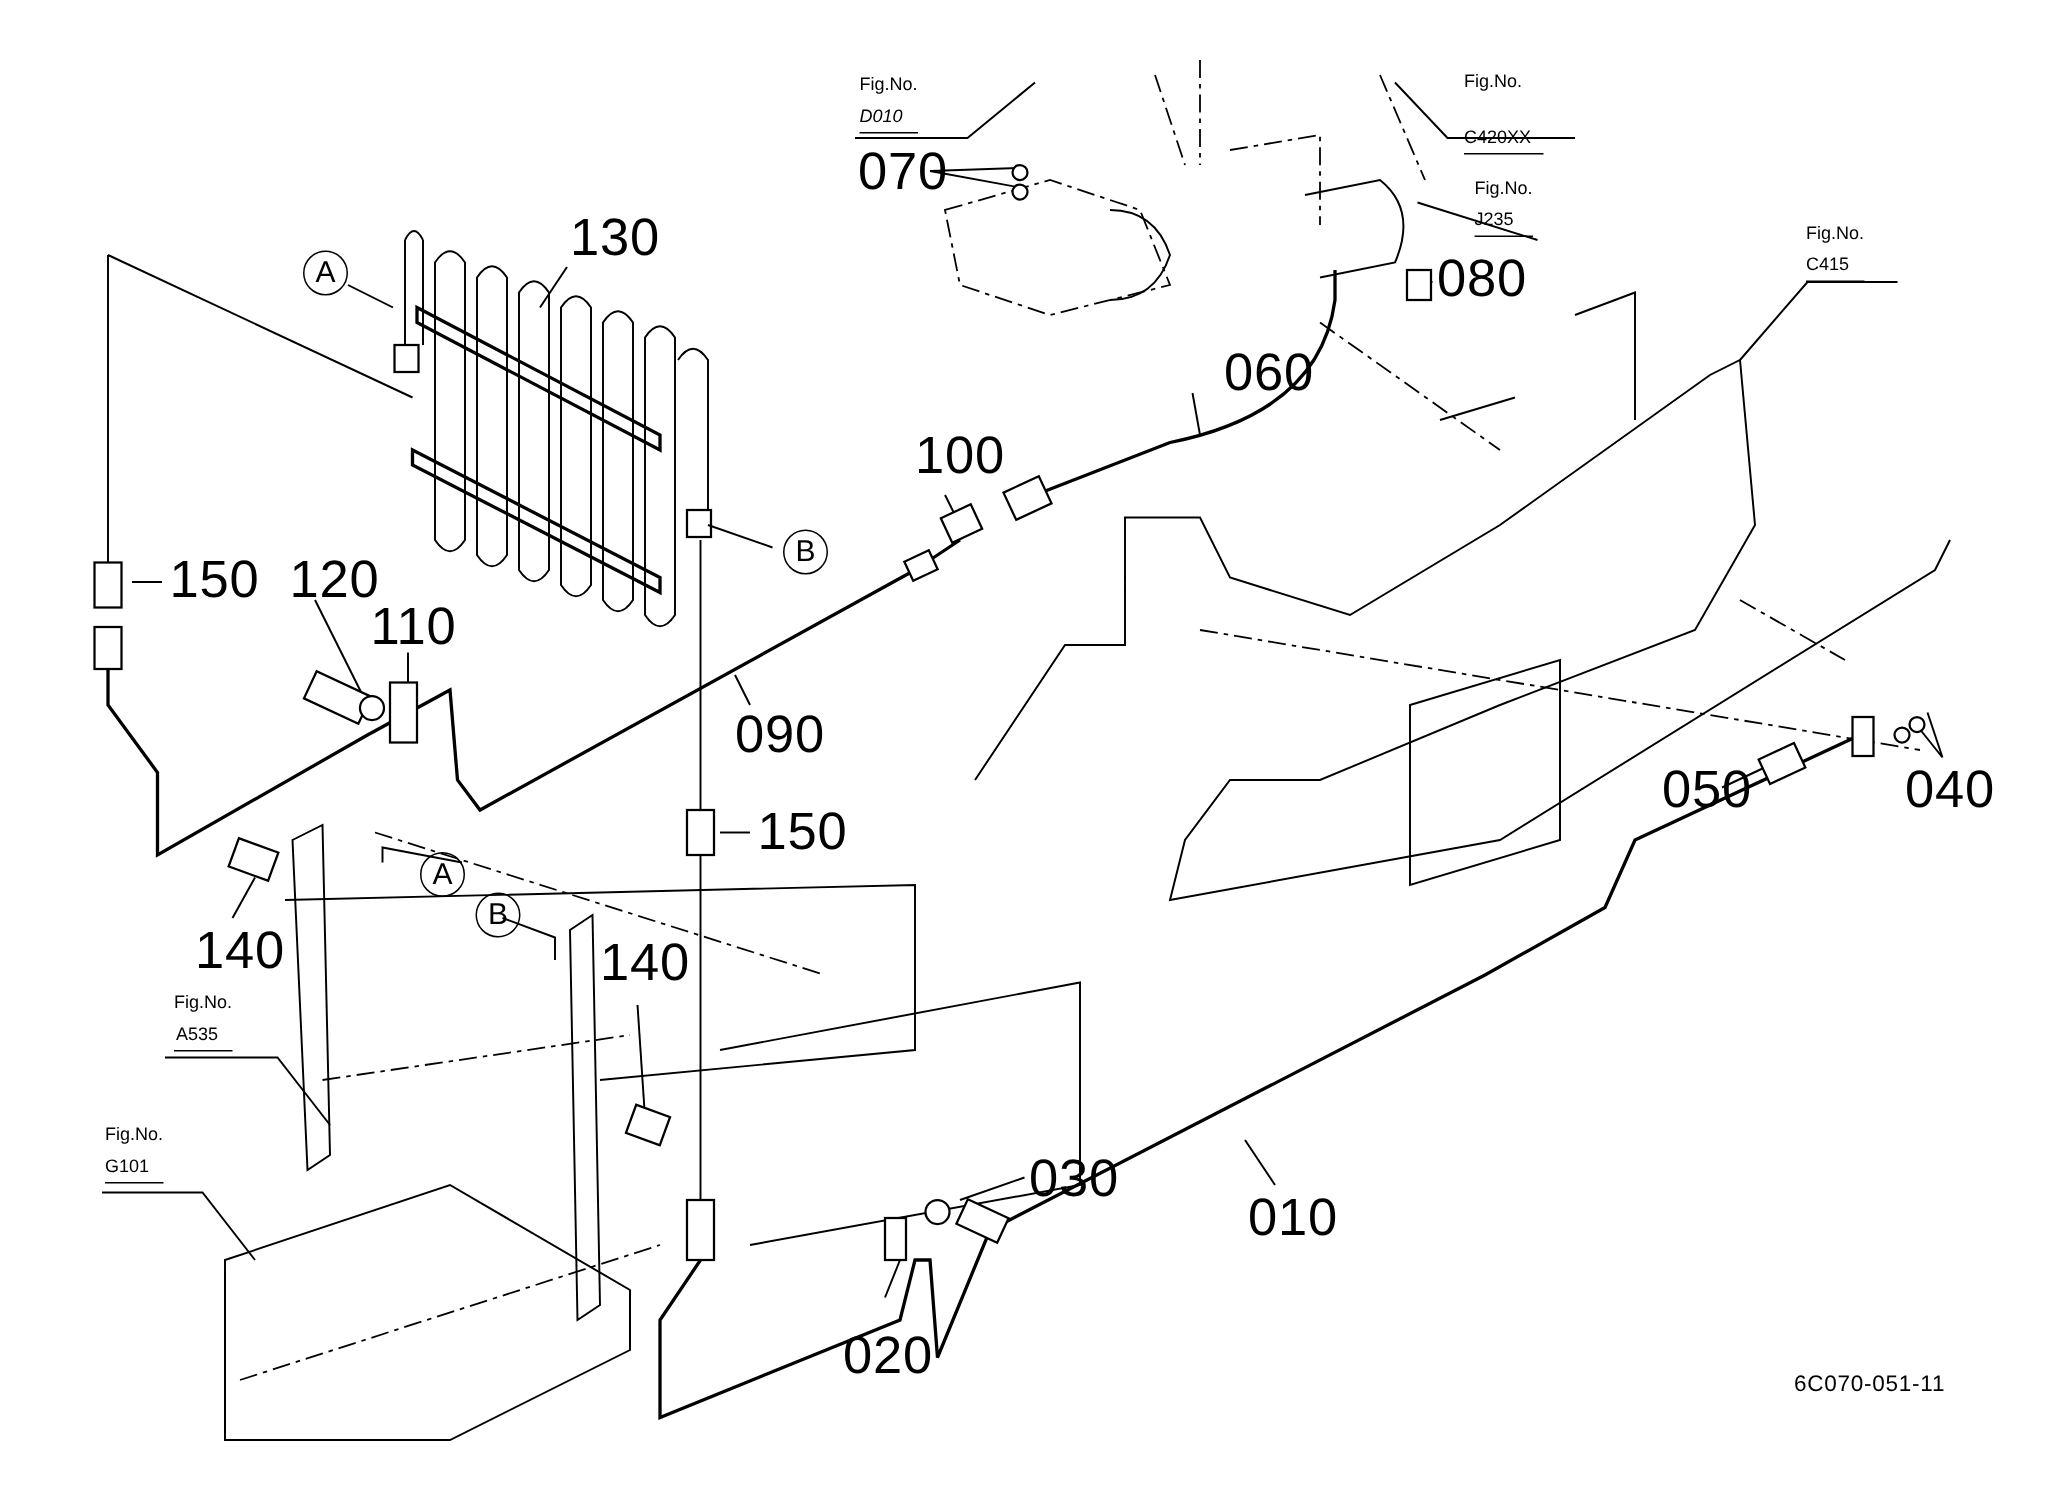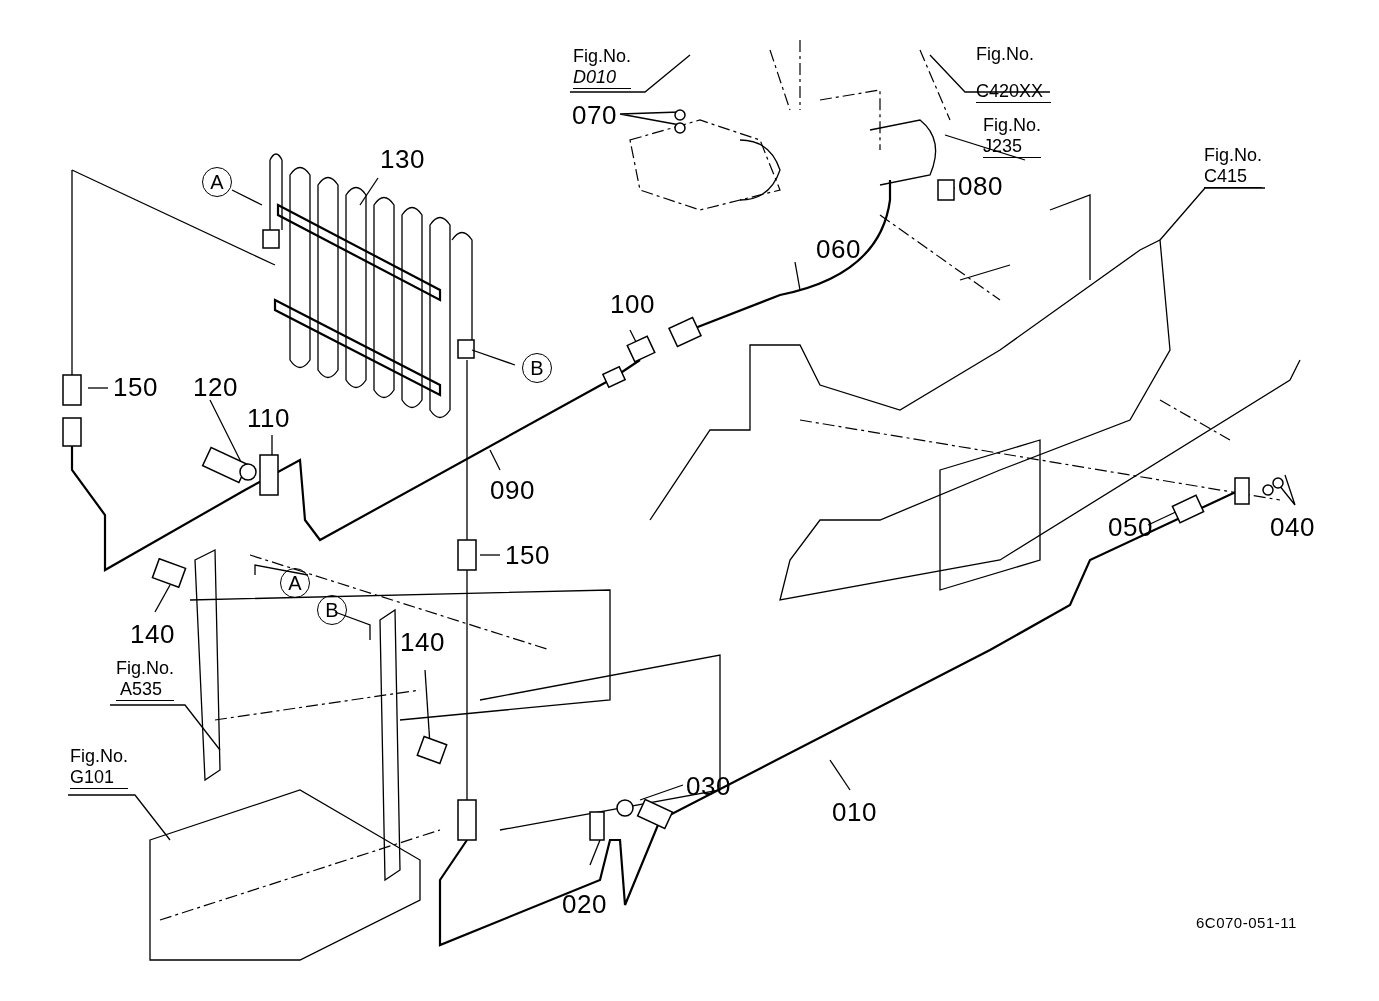--- a/index.html
+++ b/index.html
@@ -1,20 +1,20 @@
 <!DOCTYPE html>
 <html><head>
 <meta charset="utf-8">
 <style>
   html, body { margin:0; padding:0; background:#ffffff; }
   body { width:1379px; height:1001px; position:relative; overflow:hidden;
          font-family:"Liberation Sans", "DejaVu Sans", sans-serif; color:#000; }
   svg#drawing { position:absolute; left:0; top:0; }
-  .lbl { position:absolute; font-size:26px; line-height:26px; letter-spacing:0.5px; white-space:nowrap; }
-  .fig { position:absolute; font-size:18px; line-height:21px; white-space:nowrap; }
+  .lbl { position:absolute; font-size:35px; line-height:26px; letter-spacing:0.5px; white-space:nowrap; }
+  .fig { position:absolute; font-size:12px; line-height:21px; white-space:nowrap; }
   .fig span { display:block; }
   .circ { position:absolute; width:28px; height:28px; border:1.6px solid #000; border-radius:50%;
           font-size:20px; line-height:28px; text-align:center; box-sizing:content-box; }
   .code { position:absolute; font-size:15px; white-space:nowrap; letter-spacing:0.5px;margin-left:20px; }
   .ln { stroke:#000; stroke-width:1.3; fill:none; }
   .thick { stroke:#000; stroke-width:2.2; fill:none; }
   .dash { stroke:#000; stroke-width:1.2; fill:none; stroke-dasharray:12 4 3 4; }
   .part { stroke:#000; stroke-width:1.5; fill:#fff; }
 </style>
 </head>

